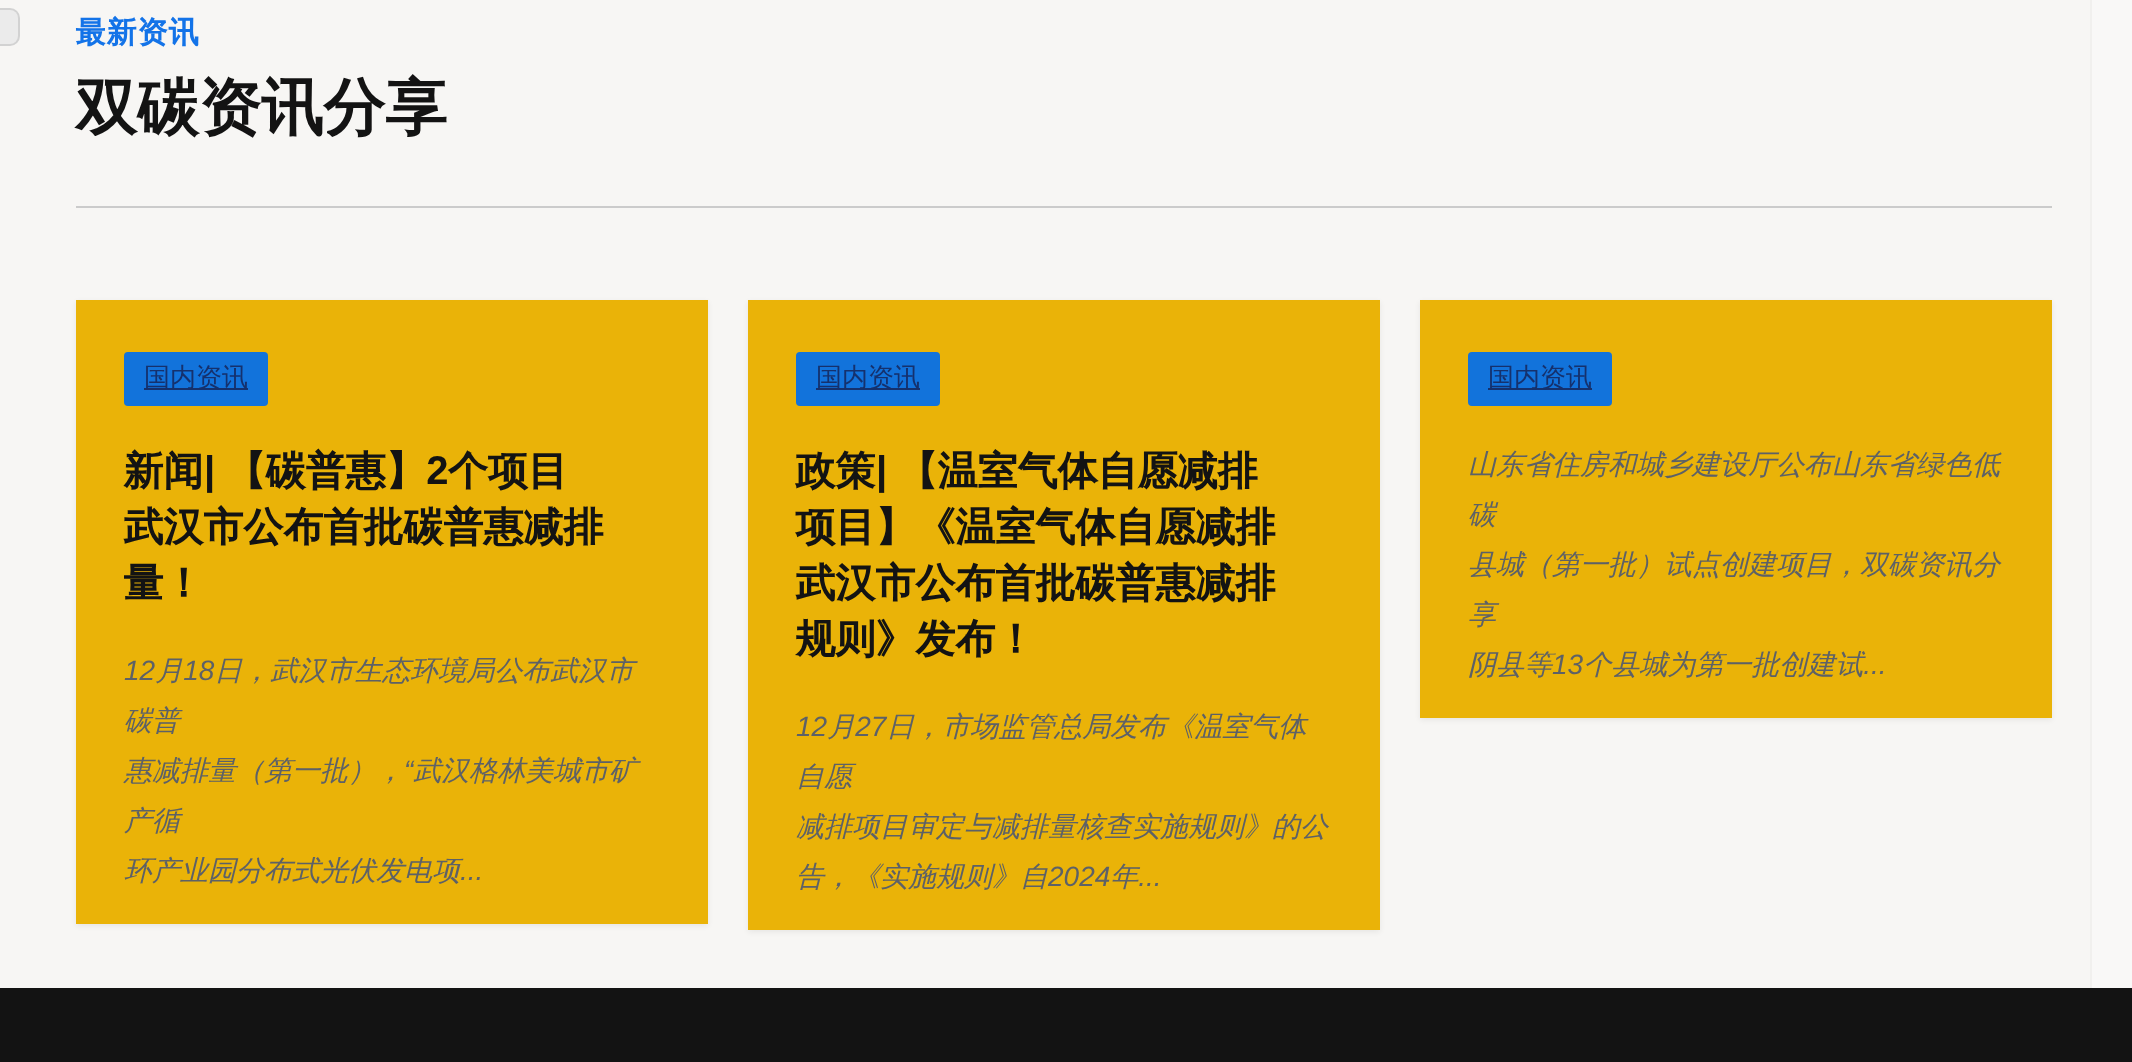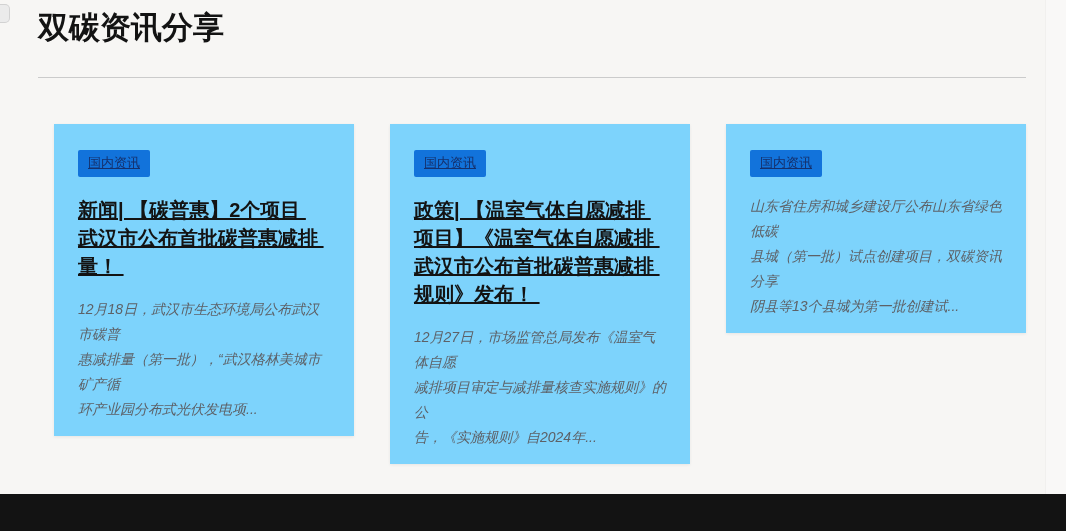--- a/index.html
+++ b/index.html
@@ -64,45 +64,43 @@
 
   .cards {
     display: flex;
     align-items: flex-start;
     gap: 20px;
     margin-top: 46px;
   }
 
   .card {
     width: 352px;
-    background: #7dd3fc;
+    background: #eab308;
     padding: 26px 24px 14px 24px;
     box-shadow: 0 1px 3px rgba(0,0,0,0.07);
-    margin-left: 16px;
   }
 
   .badge {
     display: inline-block;
     background: #1273db;
     color: #15316d;
     font-size: 13px;
     padding: 4px 10px 5px 10px;
     border-radius: 2px;
     text-decoration: underline;
     cursor: pointer;
   }
 
   .card-title {
     display: block;
     margin-top: 19px;
     font-size: 20px;
     line-height: 28px;
     font-weight: 700;
     color: #131313;
-    text-decoration: underline;
     text-decoration-thickness: 2px;
     white-space: pre-wrap;
     cursor: pointer;
   }
 
   .card-excerpt {
     margin-top: 17px;
     font-size: 14px;
     line-height: 25px;
     color: #5d6167;
@@ -121,20 +119,21 @@
 </head>
 <body>
 
 <div class="page">
 
   <div class="edge-tab"></div>
   <div class="right-strip"></div>
 
   <div class="content">
 
+    <div class="eyebrow">最新资讯</div>
     <h1 class="page-title">双碳资讯分享</h1>
     <hr class="divider">
 
     <div class="cards">
 
       <article class="card">
         <a class="badge">国内资讯</a>
         <a class="card-title">新闻| 【碳普惠】2个项目 
 武汉市公布首批碳普惠减排 
 量！ </a>

